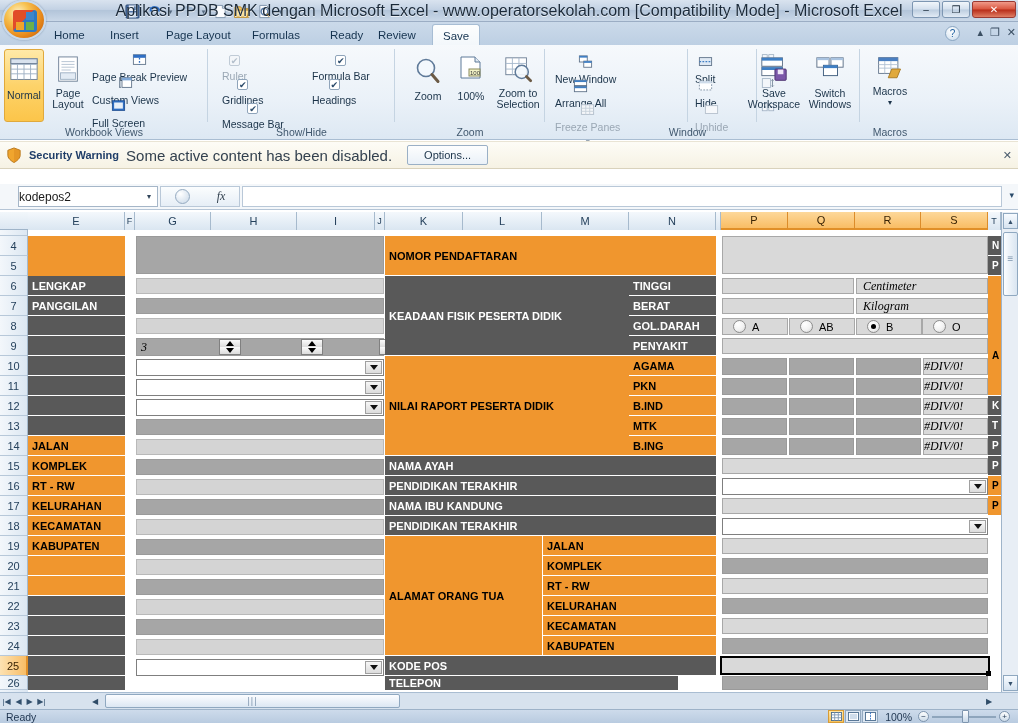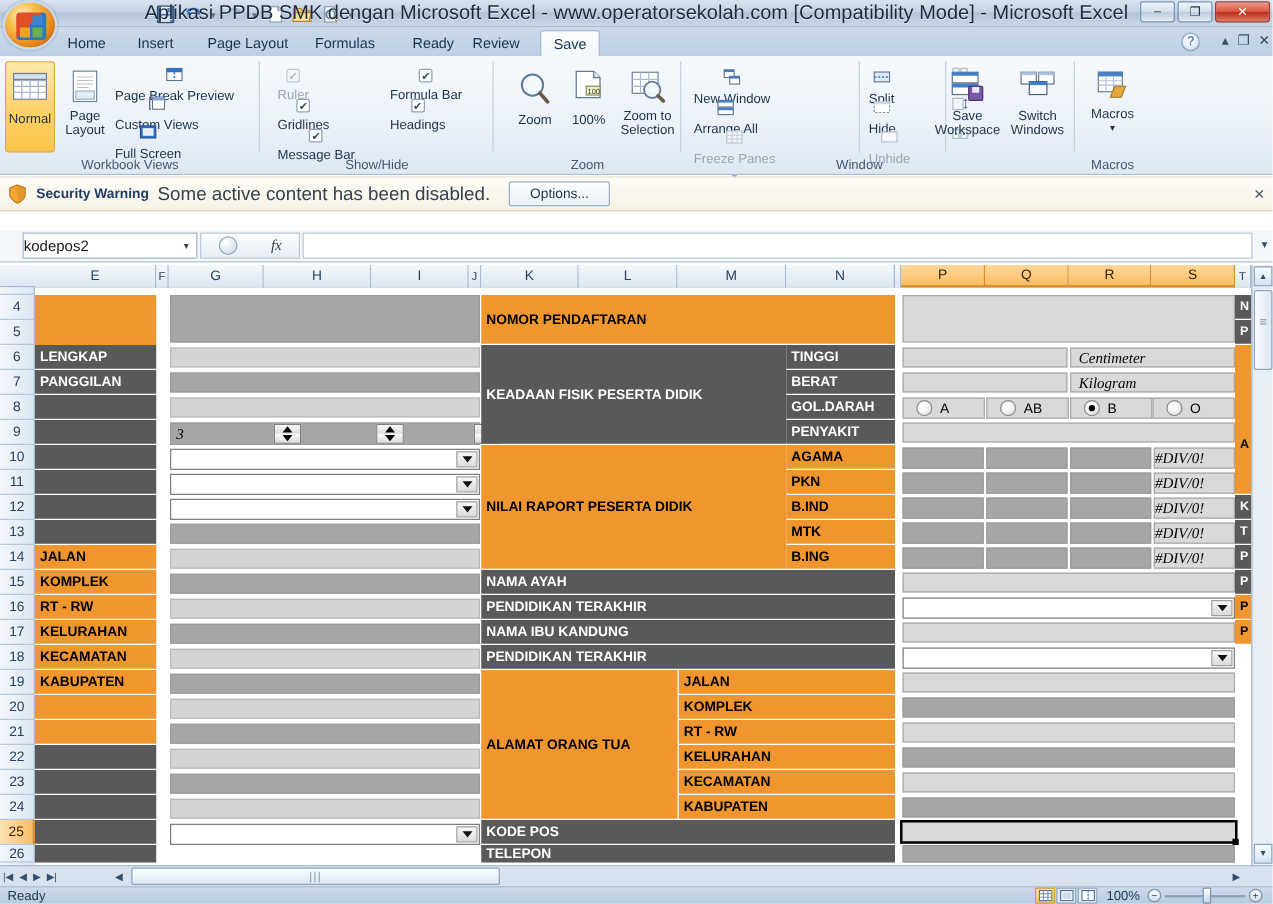--- a/index.html
+++ b/index.html
@@ -756,21 +756,21 @@
 
     <div class="cell c-orange c-pad" style="left:357px; top:6px;   width:331px; height:39px">NOMOR PENDAFTARAN</div>
     <div class="cell c-orange c-pad" style="left:357px; top:126px; width:244px; height:99px">NILAI RAPORT PESERTA DIDIK</div>
     <div class="cell c-gray c-pad" style="left:357px; top:46px;  width:244px; height:79px">KEADAAN FISIK PESERTA DIDIK</div>
     <div class="cell c-gray c-pad" style="left:357px; top:226px; width:331px; height:19px">NAMA AYAH</div>
     <div class="cell c-gray c-pad" style="left:357px; top:246px; width:331px; height:19px">PENDIDIKAN TERAKHIR</div>
     <div class="cell c-gray c-pad" style="left:357px; top:266px; width:331px; height:19px">NAMA IBU KANDUNG</div>
     <div class="cell c-gray c-pad" style="left:357px; top:286px; width:331px; height:19px">PENDIDIKAN TERAKHIR</div>
     <div class="cell c-orange c-pad" style="left:357px; top:306px; width:157px; height:119px">ALAMAT ORANG TUA</div>
     <div class="cell c-gray c-pad" style="left:357px; top:426px; width:331px; height:19px">KODE POS</div>
-    <div class="cell c-gray c-pad" style="left:357px; top:446px; width:331px; height:14px">TELEPON</div>
+    <div class="cell c-gray c-pad" style="left:357px; top:446px; width:293px; height:14px">TELEPON</div>
 
     <div class="cell c-orange c-pad" style="left:515px; top:306px; width:173px; height:19px">JALAN</div>
     <div class="cell c-orange c-pad" style="left:515px; top:326px; width:173px; height:19px">KOMPLEK</div>
     <div class="cell c-orange c-pad" style="left:515px; top:346px; width:173px; height:19px">RT - RW</div>
     <div class="cell c-orange c-pad" style="left:515px; top:366px; width:173px; height:19px">KELURAHAN</div>
     <div class="cell c-orange c-pad" style="left:515px; top:386px; width:173px; height:19px">KECAMATAN</div>
     <div class="cell c-orange c-pad" style="left:515px; top:406px; width:173px; height:19px">KABUPATEN</div>
 
     <div class="cell c-gray c-pad" style="left:601px; top:46px;  width:87px; height:19px">TINGGI</div>
     <div class="cell c-gray c-pad" style="left:601px; top:66px;  width:87px; height:19px">BERAT</div>

